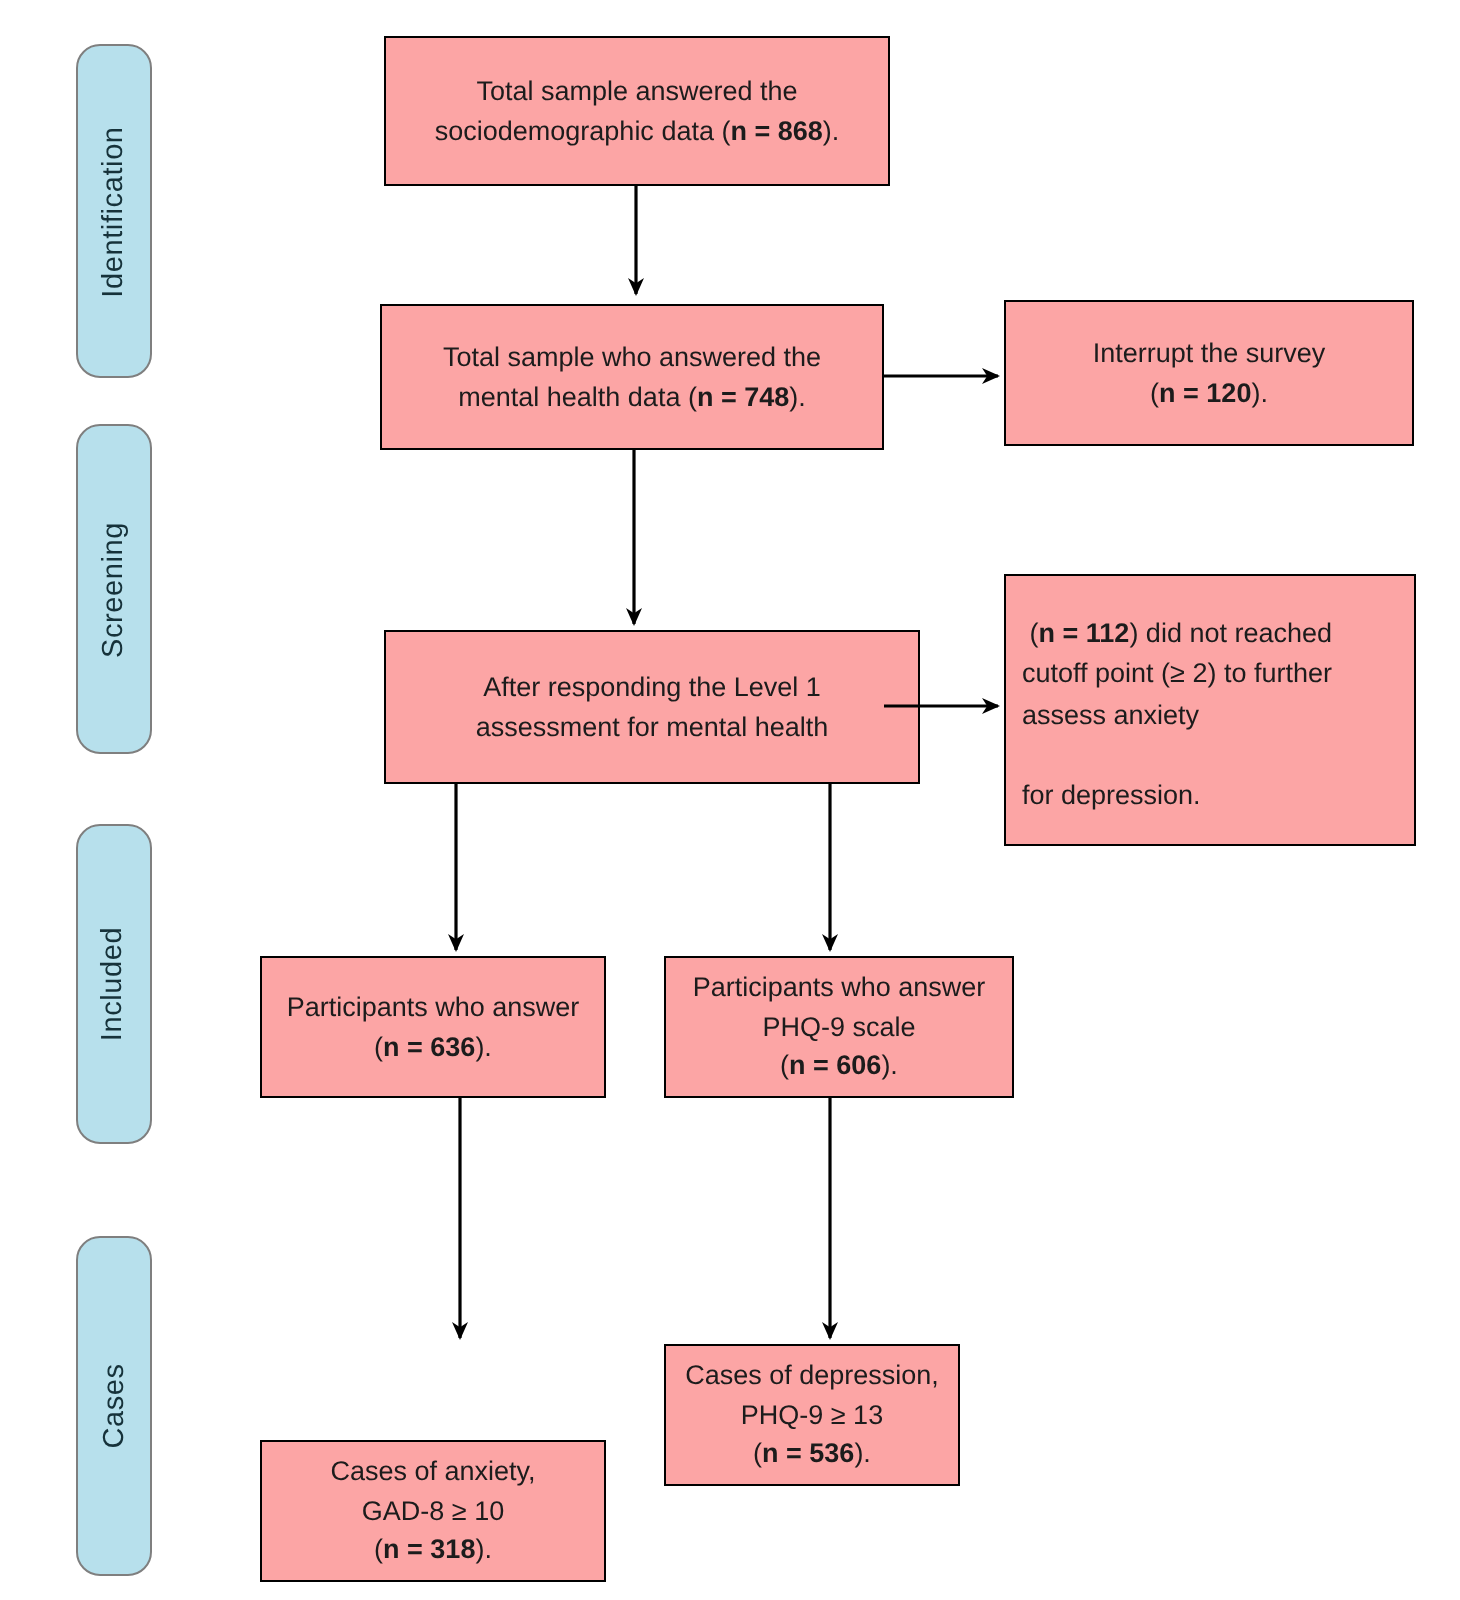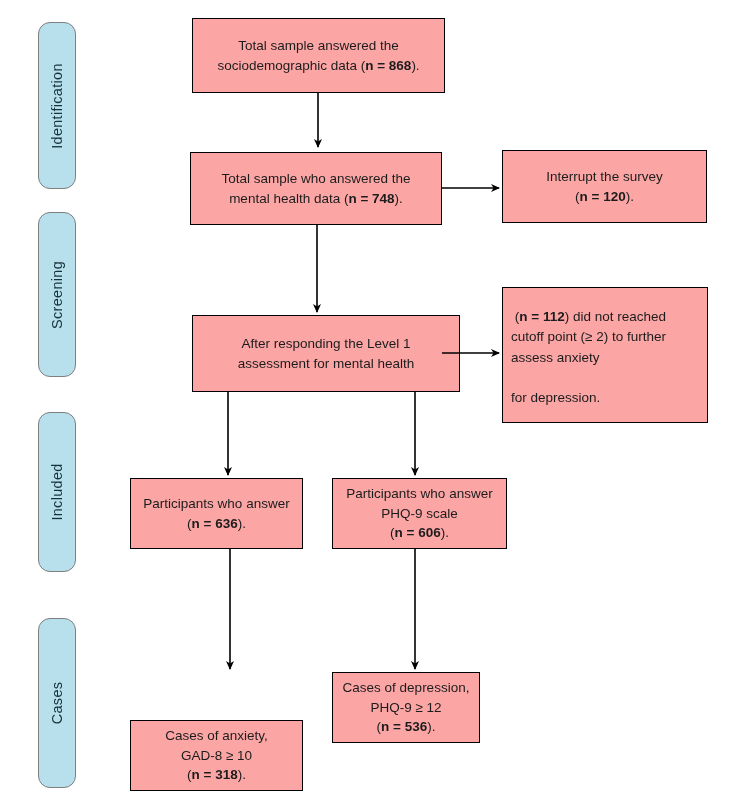--- a/index.html
+++ b/index.html
@@ -133,21 +133,21 @@
     <div>
         <div class="tline"><span>Cases of anxiety,</span></div>
         <div class="tline"><span>GAD-8 ≥ 10</span></div>
         <div class="tline"><span>(</span><b>n = 318</b><span>).</span></div>
       </div>
   </div>
 
   <div class="fbox" style="left:332px;top:672px;width:148px;height:71px;">
     <div>
         <div class="tline"><span>Cases of depression,</span></div>
-        <div class="tline"><span>PHQ-9 ≥ 12</span></div>
+        <div class="tline"><span>PHQ-9 ≥ 13</span></div>
         <div class="tline"><span>(</span><b>n = 536</b><span>).</span></div>
       </div>
   </div>
 
   <svg class="arrows" width="730" height="800" viewBox="0 0 730 800">
     <defs>
       <marker id="ah" markerWidth="10" markerHeight="9" refX="8" refY="4" orient="auto" markerUnits="userSpaceOnUse">
         <path d="M0,0 L9,4 L0,8 L2.6,4 z" fill="#000000"></path>
       </marker>
     </defs>

